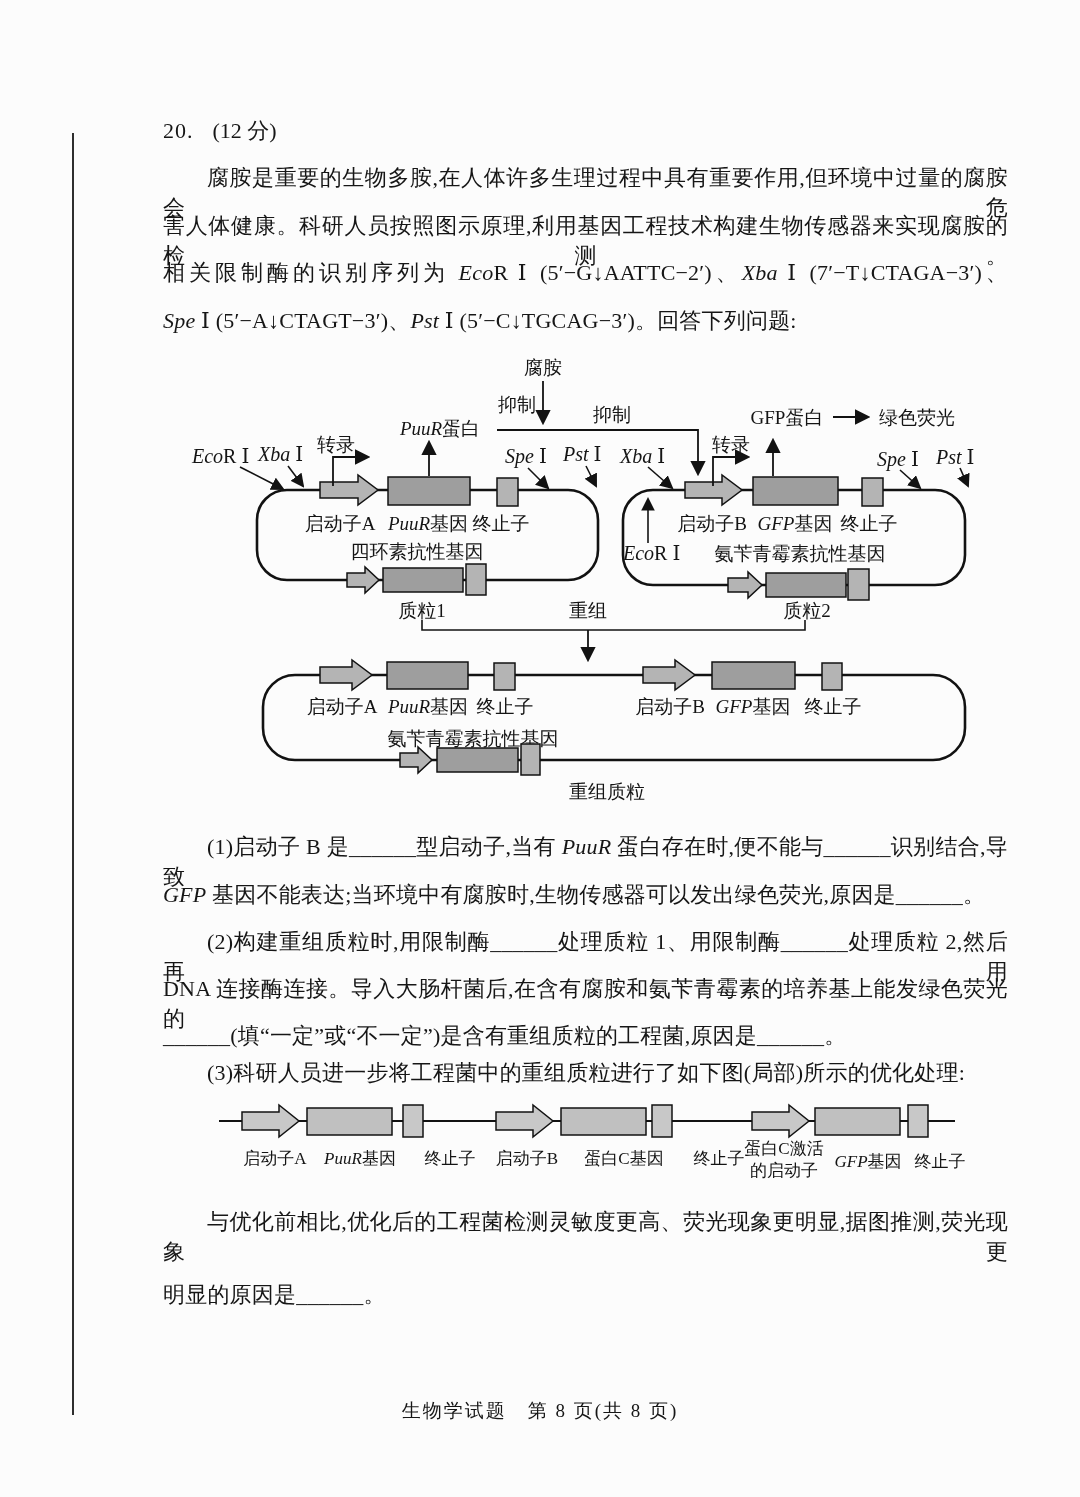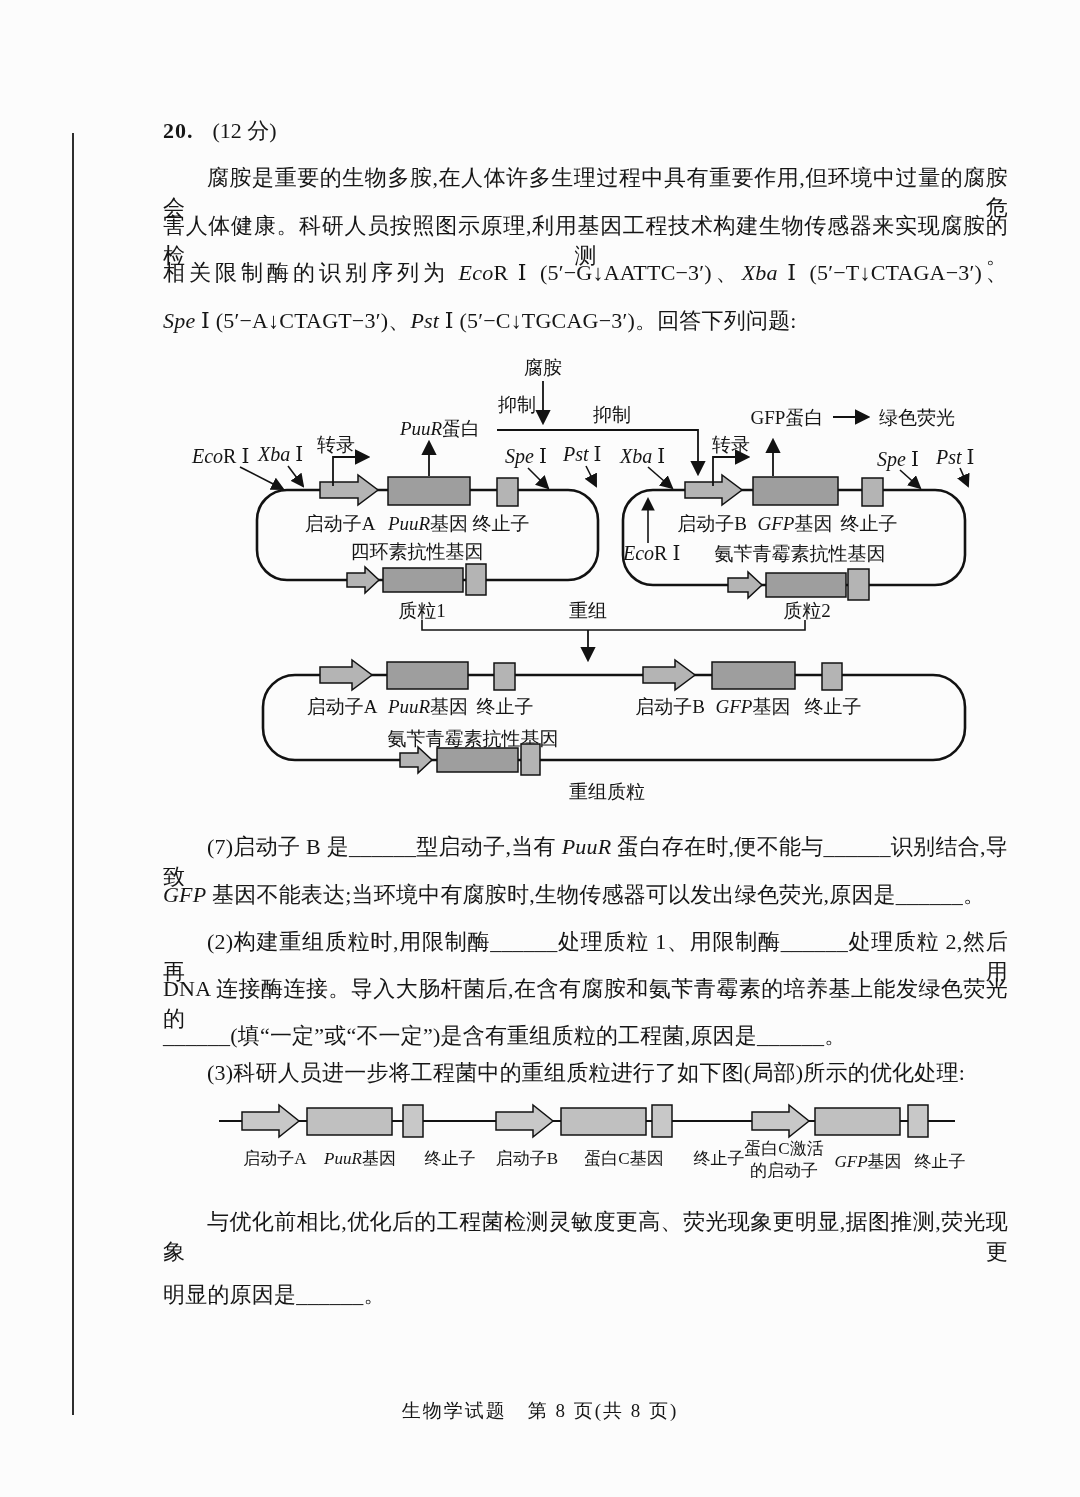--- a/index.html
+++ b/index.html
@@ -1,20 +1,20 @@
 <!DOCTYPE html>
 <html><head>
 <meta charset="utf-8">
 <style>
   html,body{margin:0;padding:0;background:#e9e9e9;}
   .page{position:relative;width:1080px;height:1497px;margin:0 auto;background:#fcfcfc;
         font-family:"Liberation Serif","DejaVu Serif",serif;color:#161616;overflow:hidden;}
   .margin-line{position:absolute;left:72px;top:133px;width:2px;height:1282px;background:#2e2e2e;}
   .qnum{position:absolute;left:163px;top:116px;font-size:22px;}
-  .qnum .num{font-weight:bold;letter-spacing:1px;text-align:right;}
+  .qnum .num{font-weight:normal;letter-spacing:1px;text-align:right;}
   .qnum .pts{margin-left:19px;}
   .line{position:absolute;left:163px;width:845px;font-size:22px;letter-spacing:.2px;white-space:normal;}
   .jlast{text-align:justify;text-align-last:justify;}
   .indent{text-indent:44px;}
   .it{font-style:italic;}
   .footer{position:absolute;left:0;top:1398px;width:1080px;text-align:center;font-size:19px;letter-spacing:2px;}
   svg{position:absolute;}
   .diag{left:150px;top:350px;}
   .opt{left:150px;top:1083px;}
   svg text{font-family:"Liberation Serif","DejaVu Serif",serif;fill:#141414;}
@@ -36,21 +36,21 @@
 <div class="page">
 
   <div class="margin-line"></div>
 
   <div class="qnum">
     <span class="num">20.</span><span class="pts">(12 分)</span>
   </div>
 
   <div class="line jlast indent" style="top:163px"><span>腐胺是重要的生物多胺,在人体许多生理过程中具有重要作用,但环境中过量的腐胺会危</span></div>
   <div class="line jlast" style="top:211px"><span>害人体健康。科研人员按照图示原理,利用基因工程技术构建生物传感器来实现腐胺的检测。</span></div>
-  <div class="line jlast" style="top:258px"><span>相关限制酶的识别序列为 </span><span class="it">Eco</span><span>R Ⅰ (5′−G↓AATTC−3′)、</span><span class="it">Xba</span><span> Ⅰ (5′−T↓CTAGA−3′)、</span></div>
+  <div class="line jlast" style="top:258px"><span>相关限制酶的识别序列为 </span><span class="it">Eco</span><span>R Ⅰ (5′−G↓AATTC−2′)、</span><span class="it">Xba</span><span> Ⅰ (7′−T↓CTAGA−3′)、</span></div>
   <div class="line" style="top:306px"><span class="it">Spe</span><span> Ⅰ (5′−A↓CTAGT−3′)、</span><span class="it">Pst</span><span> Ⅰ (5′−C↓TGCAG−3′)。回答下列问题:</span></div>
 
   <svg class="diag" width="880" height="470" viewBox="150 350 880 470">
     <defs>
       <marker id="ah" viewBox="0 0 10 10" refX="8.5" refY="5" markerWidth="8.5" markerHeight="8.5" orient="auto-start-reverse">
         <path d="M0,0 L10,5 L0,10 z" fill="#121212"></path>
       </marker>
     </defs>
 
     <g>
@@ -152,21 +152,21 @@
       <text class="cn" x="833" y="713" text-anchor="middle">终止子</text>
       <text class="cn" x="473" y="745" text-anchor="middle">氨苄青霉素抗性基因</text>
 
       <polygon class="blk" points="400,753 418,753 418,747 432,760 418,773 418,767 400,767"></polygon>
       <rect class="gene" x="437" y="748" width="81" height="24"></rect>
       <rect class="blk" x="521" y="744" width="19" height="31"></rect>
       <text class="cn" x="607" y="798" text-anchor="middle">重组质粒</text>
     </g>
   </svg>
 
-  <div class="line jlast indent" style="top:832px"><span>(7)启动子 B 是______型启动子,当有 </span><span class="it">PuuR</span><span> 蛋白存在时,便不能与______识别结合,导致</span></div>
+  <div class="line jlast indent" style="top:832px"><span>(1)启动子 B 是______型启动子,当有 </span><span class="it">PuuR</span><span> 蛋白存在时,便不能与______识别结合,导致</span></div>
   <div class="line" style="top:880px"><span class="it">GFP</span><span> 基因不能表达;当环境中有腐胺时,生物传感器可以发出绿色荧光,原因是______。</span></div>
   <div class="line jlast indent" style="top:927px"><span>(2)构建重组质粒时,用限制酶______处理质粒 1、用限制酶______处理质粒 2,然后再用</span></div>
   <div class="line jlast" style="top:974px"><span>DNA 连接酶连接。导入大肠杆菌后,在含有腐胺和氨苄青霉素的培养基上能发绿色荧光的</span></div>
   <div class="line" style="top:1021px"><span>______(填“一定”或“不一定”)是含有重组质粒的工程菌,原因是______。</span></div>
   <div class="line indent" style="top:1058px"><span>(3)科研人员进一步将工程菌中的重组质粒进行了如下图(局部)所示的优化处理:</span></div>
 
   <svg class="opt" width="880" height="115" viewBox="150 1085 880 115">
     <line x1="219" y1="1123" x2="955" y2="1123" stroke="#121212" stroke-width="2.2"></line>
 
     <g>

